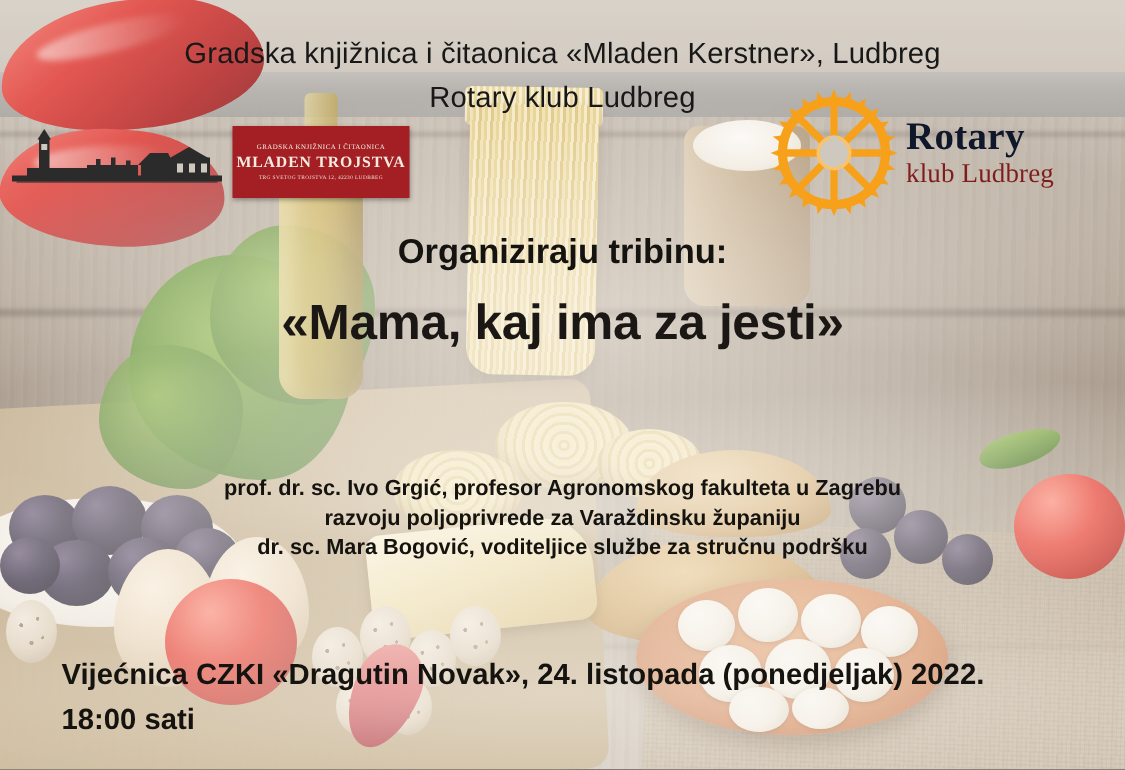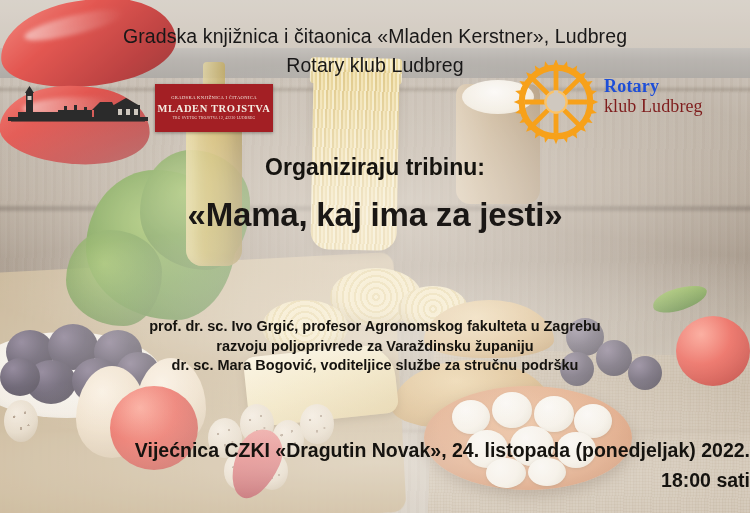--- a/index.html
+++ b/index.html
@@ -218,21 +218,21 @@
     color:#f5ece2;text-align:center;line-height:1.05;
     box-shadow:0 1px 3px rgba(0,0,0,.35);
   }
   .logo-lib-red .l1{font-size:4.6px;letter-spacing:.35px;font-family:"Liberation Serif",serif;}
   .logo-lib-red .l2{font-size:10.5px;font-weight:700;letter-spacing:.6px;margin:2.5px 0 2.5px;font-family:"Liberation Serif",serif;}
   .logo-lib-red .l3{font-size:3.6px;letter-spacing:.25px;font-family:"Liberation Serif",serif;opacity:.92;}
 
   .logo-rotary{position:absolute;left:512px;top:58px;width:215px;height:82px;}
   .rot-wheel{position:absolute;left:0;top:0;width:88px;height:88px;}
   .rot-text{position:absolute;left:92px;top:18px;line-height:1.12;font-family:"Liberation Serif",serif;}
-  .rot-text .r1{font-size:18px;font-weight:700;color:#1d4ed8;letter-spacing:.2px;}
+  .rot-text .r1{font-size:26px;font-weight:700;color:#0f172a;letter-spacing:.2px;}
   .rot-text .r2{font-size:18px;font-weight:400;color:#7f1d1d;letter-spacing:.1px;}
 
   .organiziraju{
     position:absolute;left:0;right:0;top:154px;text-align:center;
     font-size:23px;font-weight:700;color:#15130f;
   }
   .maintitle{
     position:absolute;left:0;right:0;top:196px;text-align:center;
     font-size:33px;font-weight:700;color:#1a1715;letter-spacing:-.2px;
   }
@@ -244,22 +244,22 @@
   .gosti{
     position:absolute;left:0;right:0;top:296px;text-align:center;
     font-size:13.5px;font-weight:700;color:#15130f;
   }
   .guestlines{
     position:absolute;left:0;right:0;top:317px;text-align:center;
     font-size:14.5px;font-weight:700;color:#15130f;line-height:19.5px;
   }
 
   .footer{
-    position:absolute;left:0;right:0;top:435px;text-align:right;
-    font-size:19.5px;font-weight:700;color:#15130f;line-height:30px;
+    position:absolute;left:0;right:0;top:435px;text-align:left;
+    font-size:19.5px;font-weight:700;color:#15130f;line-height:30px;padding-left:41px;
   }
 </style>
 </head>
 <body>
 
 <div class="poster">
 
   <div class="bg">
     <div class="wood"></div>
     <div class="topband2"></div>

